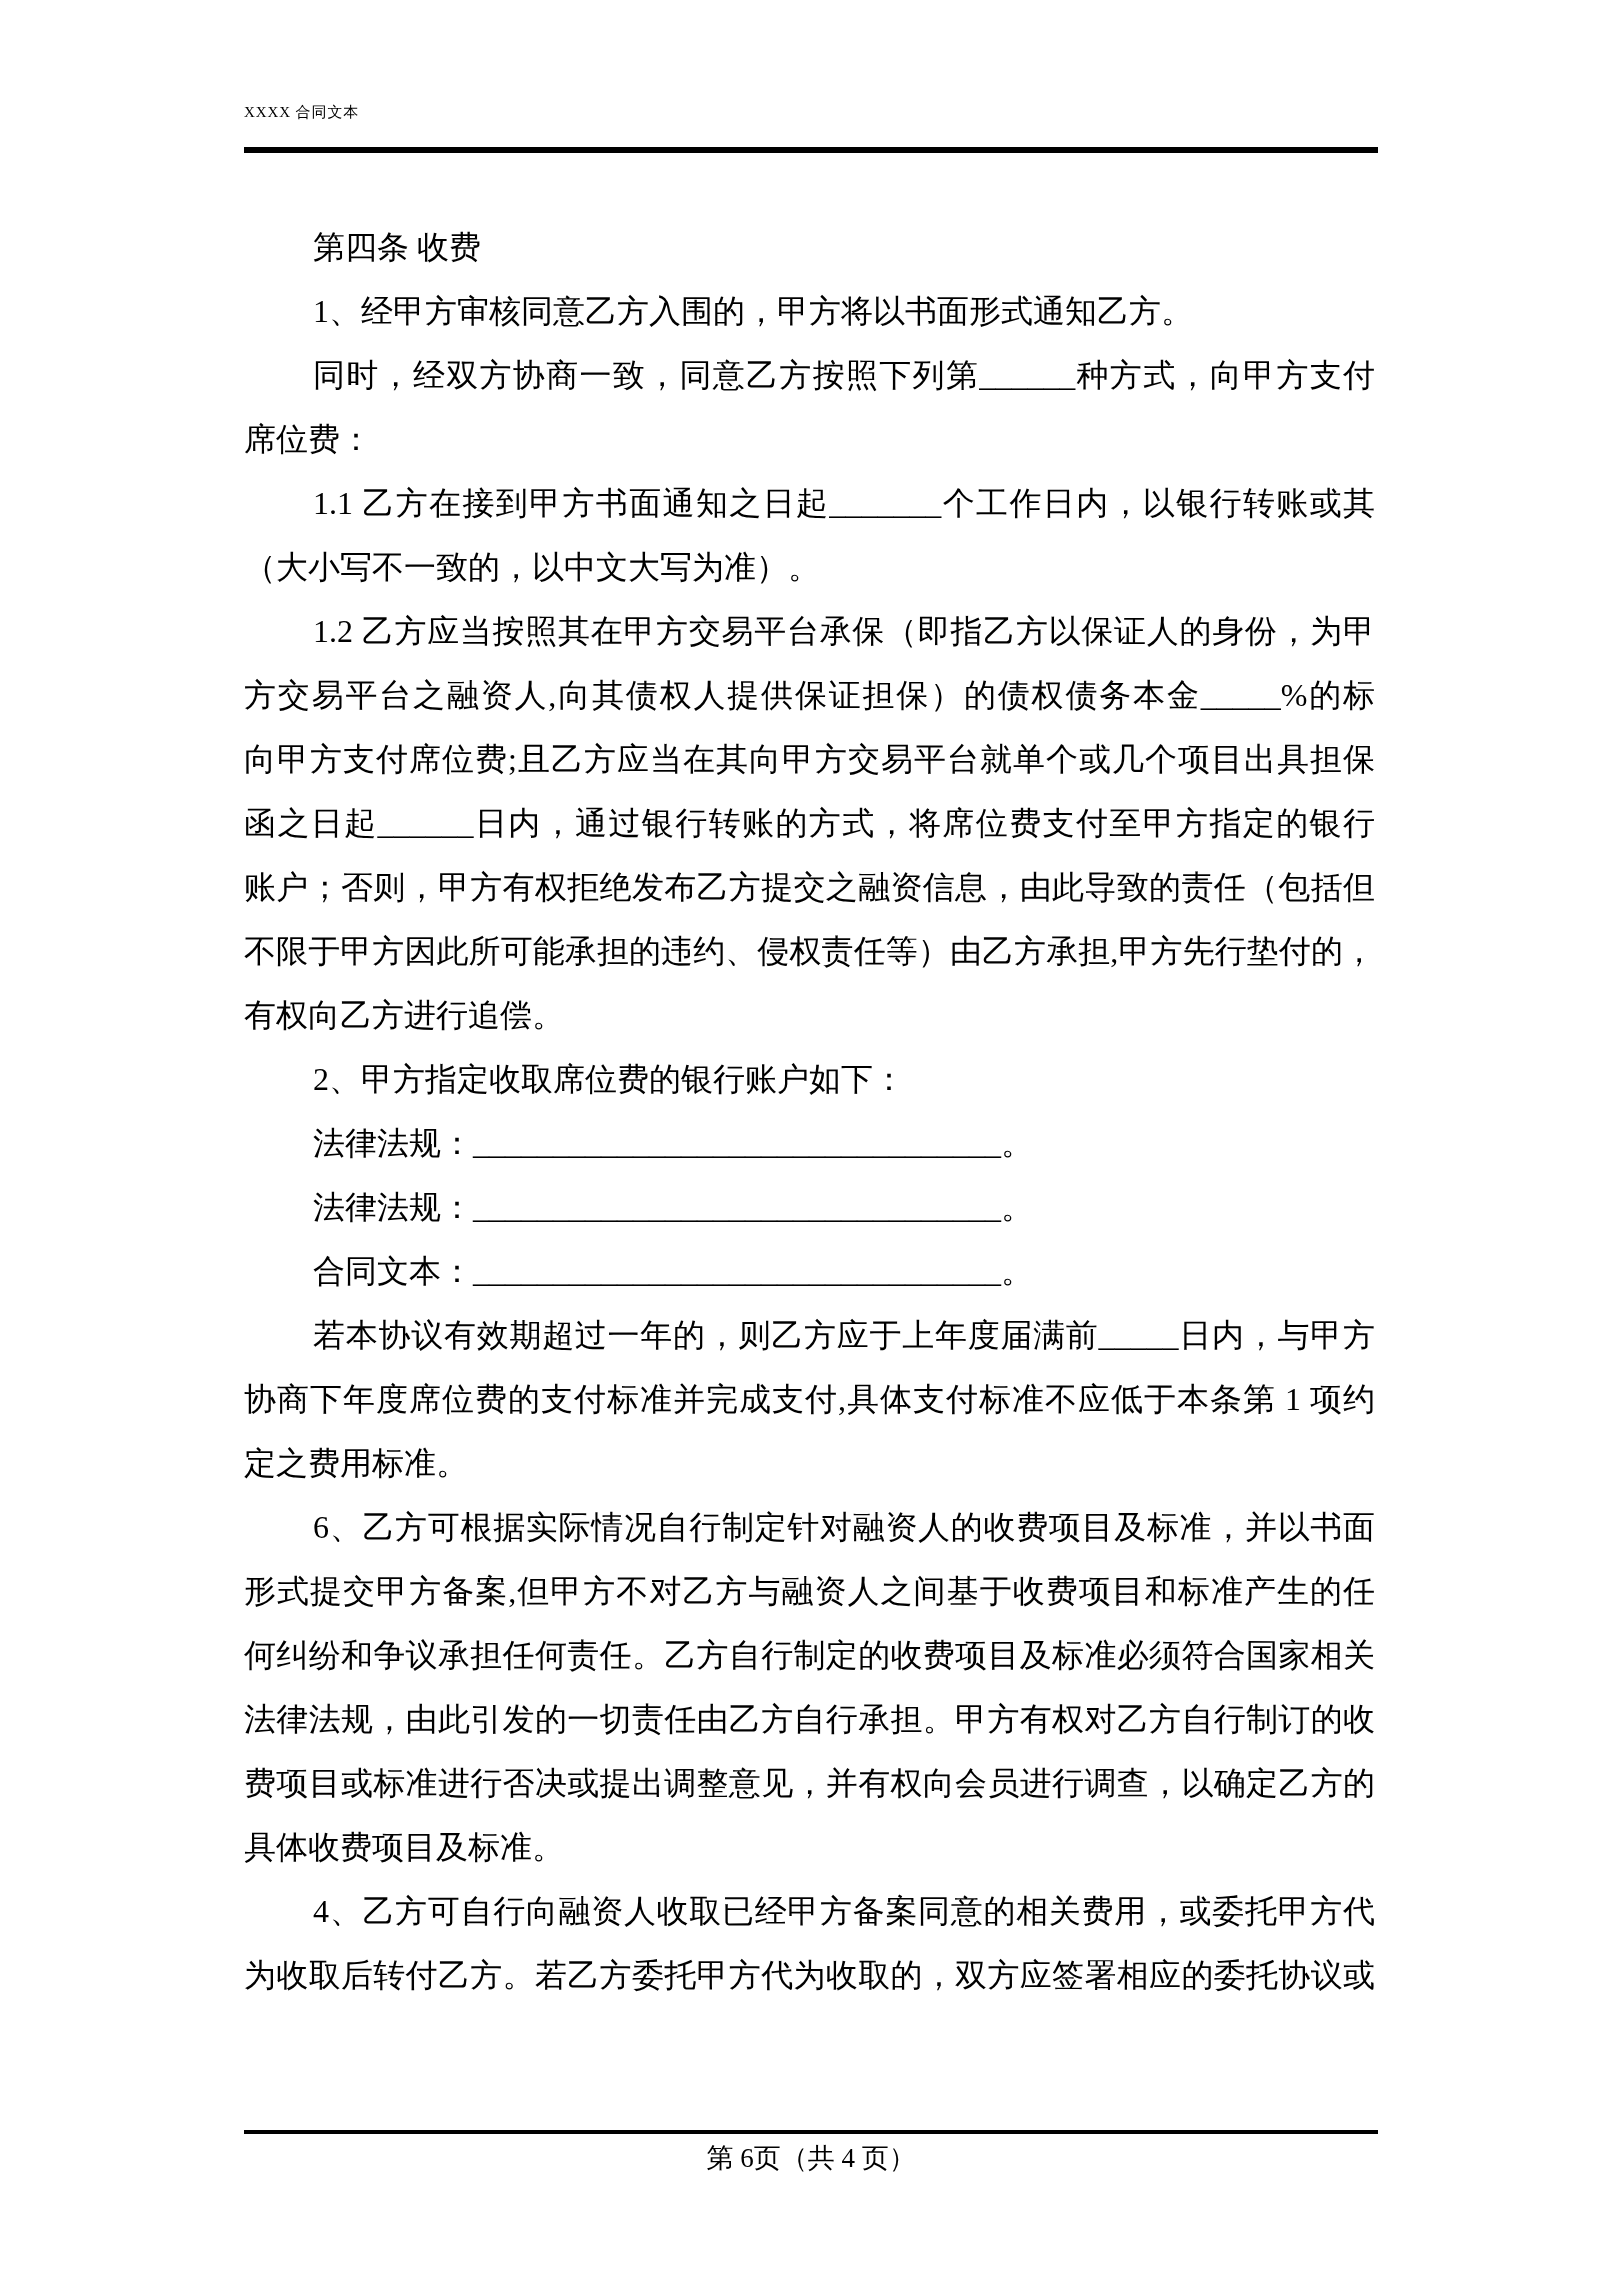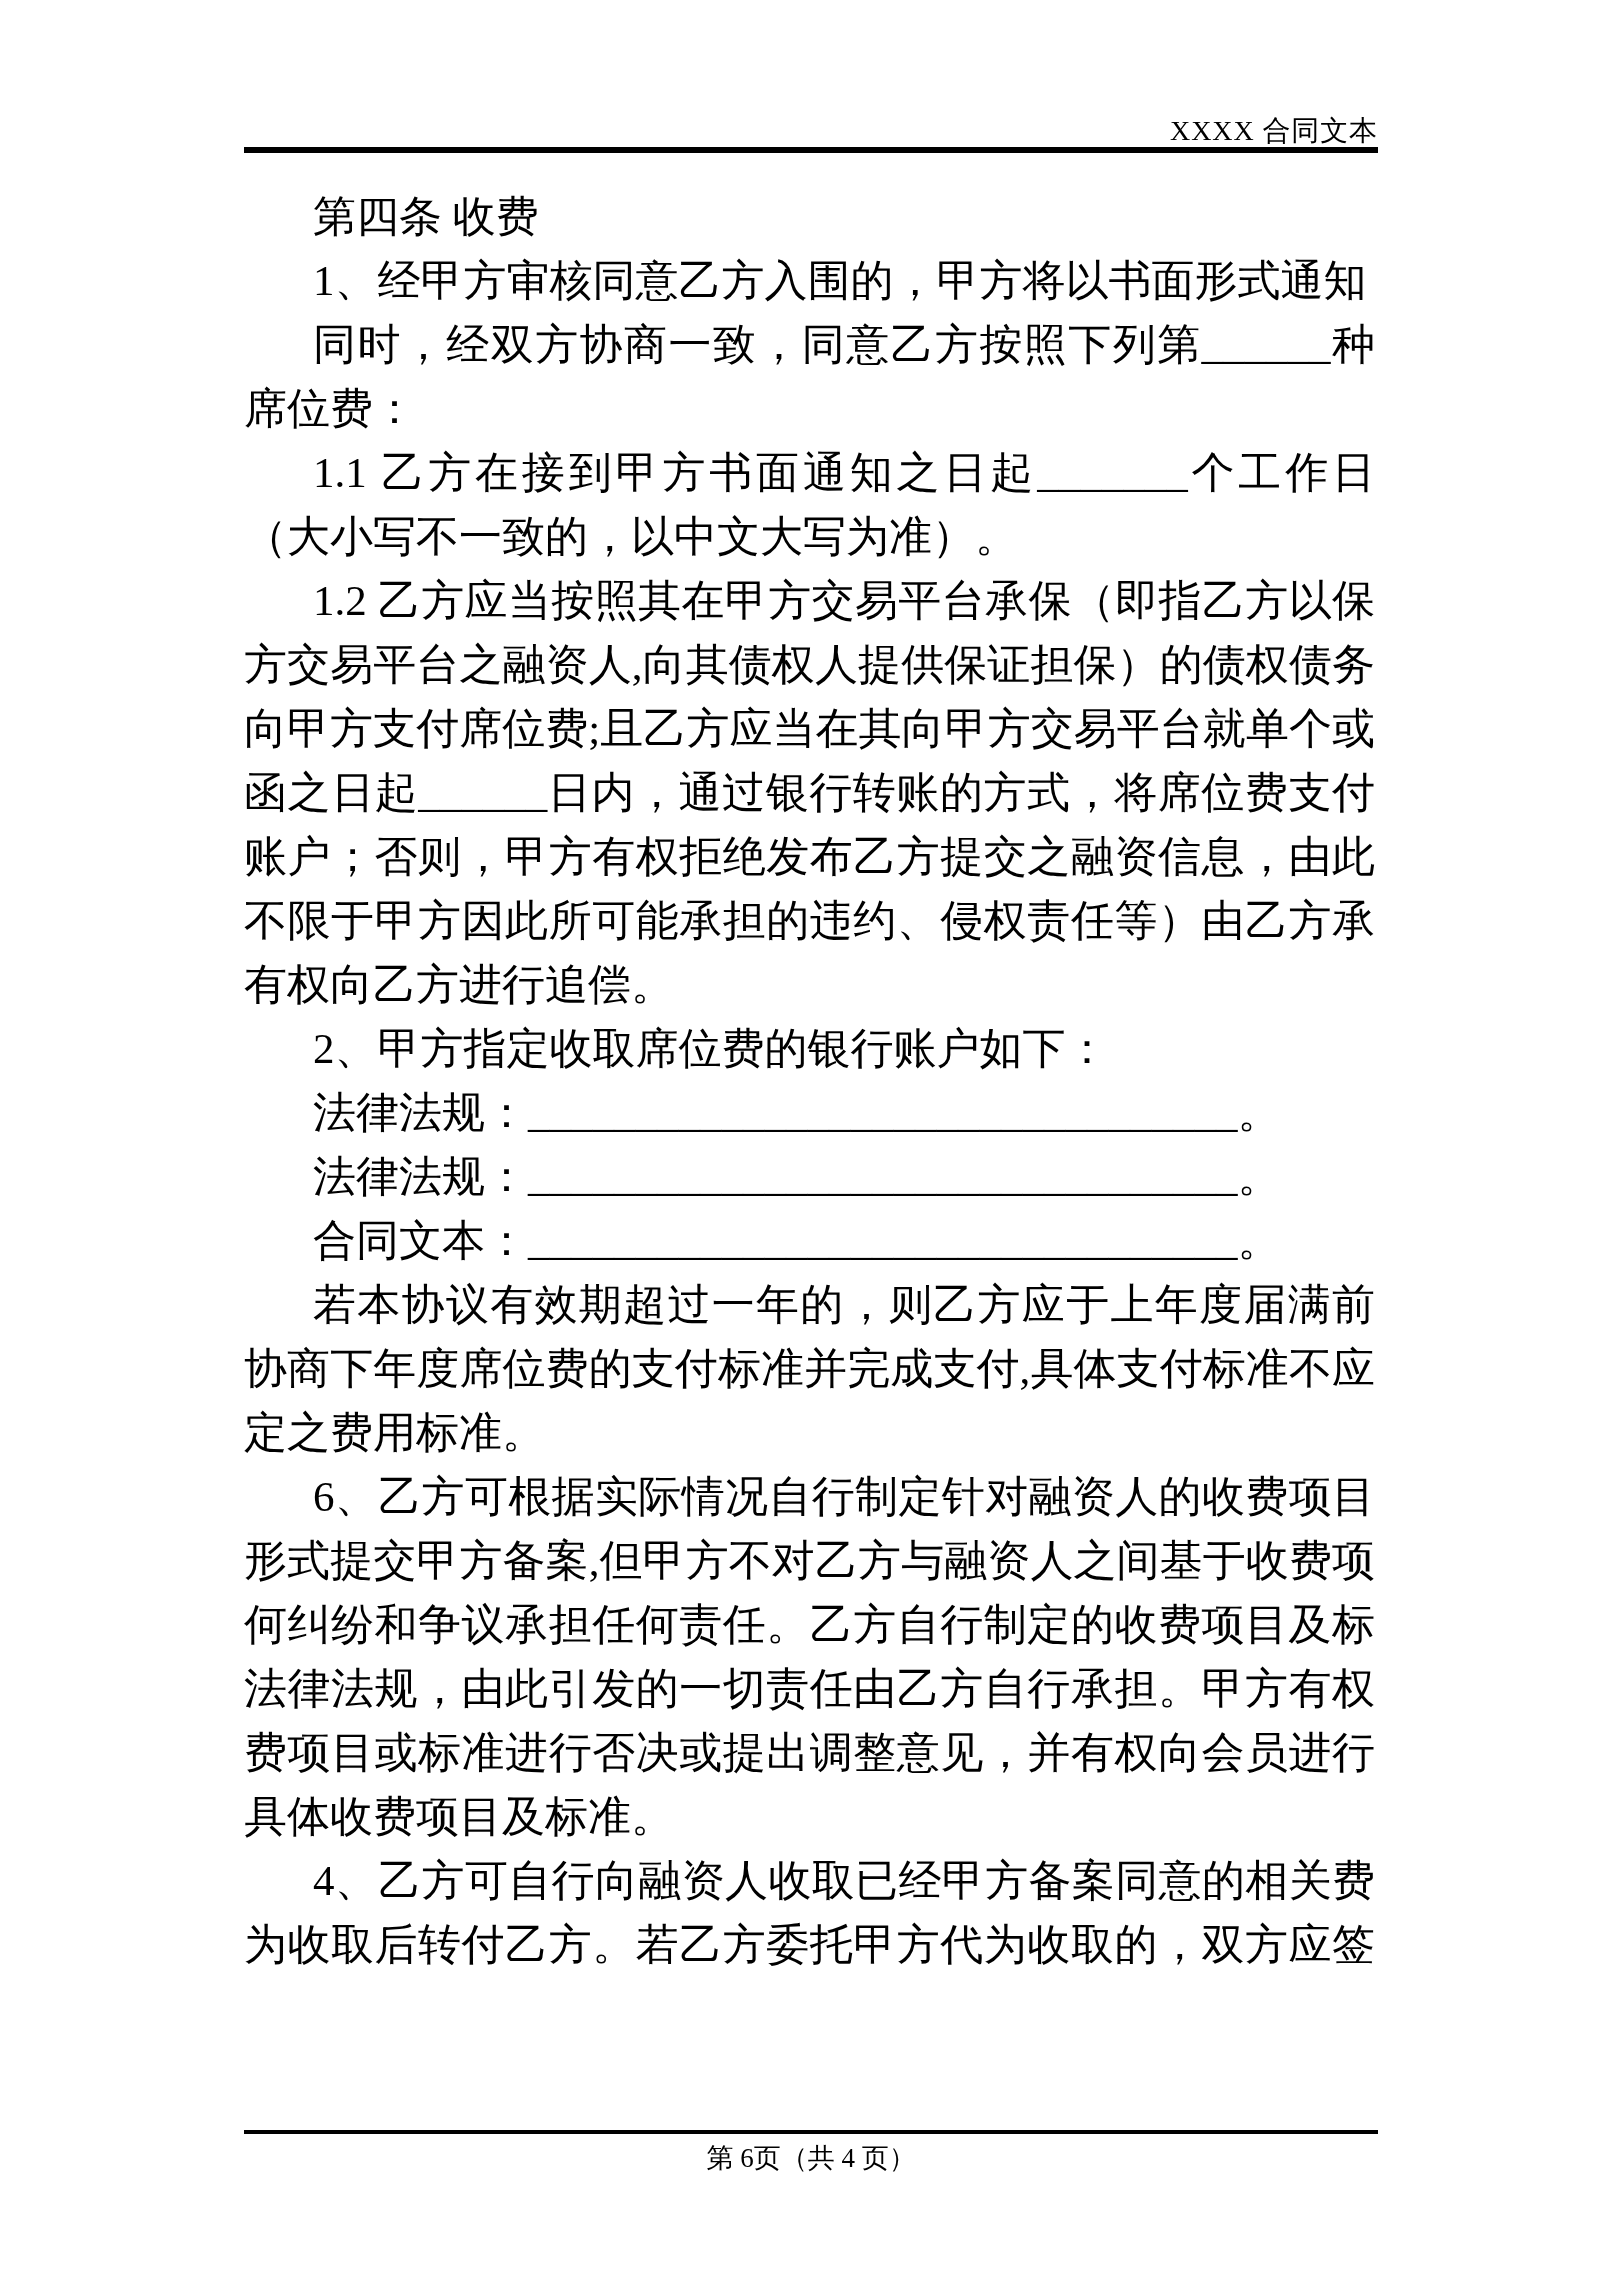--- a/index.html
+++ b/index.html
@@ -11,42 +11,42 @@
     position: relative;
     width: 1623px;
     height: 2294px;
     background: #ffffff;
     color: #000000;
     font-family: "Liberation Serif", "DejaVu Serif", serif;
     overflow: hidden;
   }
   .header-title {
     position: absolute;
-    top: 115px;
+    top: 97px;
     left: 244px;
     width: 1134px;
-    text-align: right;
-    font-size: 28px;
+    text-align: left;
+    font-size: 15px;
     line-height: 31px;
     letter-spacing: 0.9px;
   }
   .header-rule {
     position: absolute;
     top: 147px;
     left: 244px;
     width: 1134px;
     height: 5.5px;
     background: #000000;
   }
   .doc-body {
     position: absolute;
-    top: 185px;
+    top: 215px;
     left: 244px;
     width: 1131px;
-    font-size: 43px;
+    font-size: 32px;
     line-height: 64px;
   }
   .line {
     height: 64px;
     overflow: hidden;
     text-align: left;
   }
   .line.ind {
     text-indent: 69px;
   }

